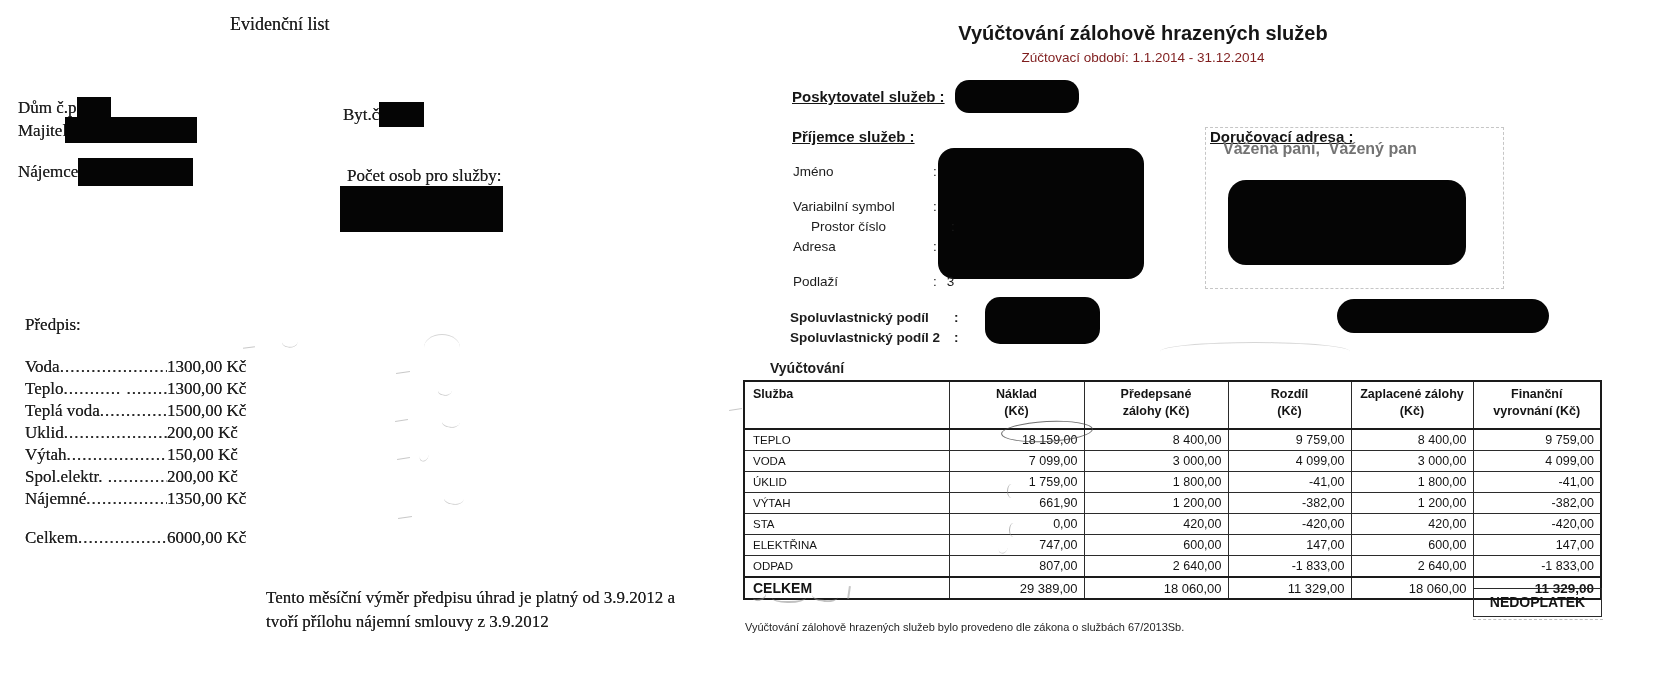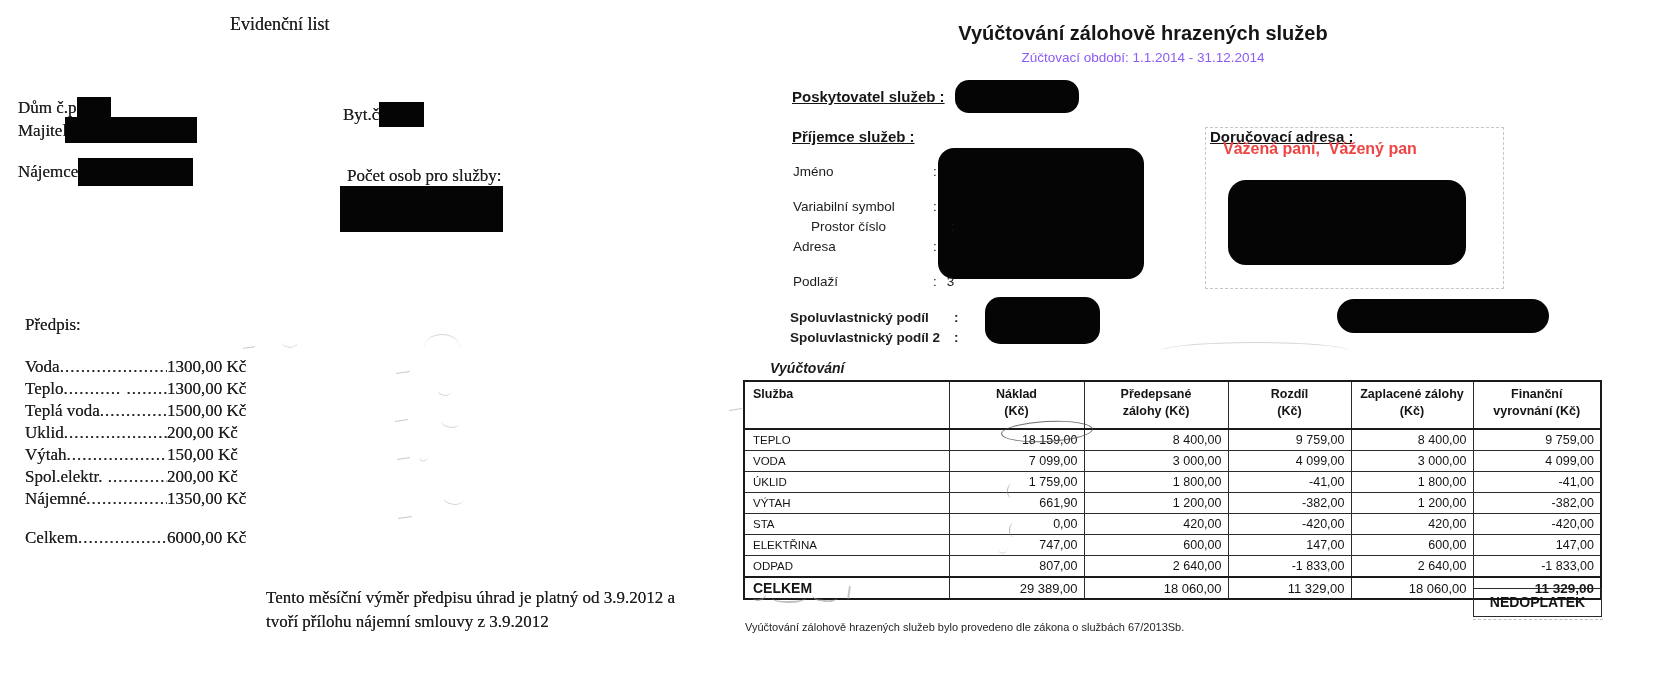--- a/index.html
+++ b/index.html
@@ -11,29 +11,29 @@
   .ltitle{font-size:18px;}
   .llabel{font-size:17px;}
   .redact{position:absolute;background:#050505;}
   .r-round{border-radius:14px;}
   .pred-row{height:22px;line-height:22px;white-space:nowrap;font-size:17px;}
   .lead{display:inline-block;width:142px;overflow:hidden;white-space:nowrap;vertical-align:bottom;}
   .dots{letter-spacing:1px;color:#2a2a2a;}
   .footer-par{font-size:17px;line-height:24px;}
   
   .rtitle{font-size:20px;font-weight:bold;text-align:center;color:#161616;}
-  .rsub{font-size:13.5px;text-align:center;color:#8b5cf6;}
+  .rsub{font-size:13.5px;text-align:center;color:#7f1d1d;}
   .seclab{font-size:15px;font-weight:bold;text-decoration:underline;color:#161616;}
   .frow{position:absolute;font-size:13.5px;white-space:nowrap;}
   .flab{display:inline-block;width:140px;}
   .flab2{display:inline-block;width:164px;font-weight:bold;}
   .fval{padding-left:10px;}
-  .salut{font-size:16px;font-weight:bold;white-space:pre;color:#ef4444;}
+  .salut{font-size:16px;font-weight:bold;white-space:pre;color:#737373;}
   .dashedbox{border:1px dashed #c6c6c6;}
-  .vh{font-size:14px;font-weight:bold;font-style:italic;}
+  .vh{font-size:14px;font-weight:bold;}
   
   table.bill{border-collapse:collapse;table-layout:fixed;width:857px;
              font-size:12.5px;color:#141414;}
   table.bill th,table.bill td{border:1px solid #2b2b2b;overflow:hidden;white-space:nowrap;}
   table.bill{border:2px solid #1a1a1a;}
   table.bill thead th{height:41px;font-size:12.5px;font-weight:bold;vertical-align:top;
                       padding-top:4px;text-align:center;border-bottom:2px solid #1a1a1a;line-height:17px;}
   table.bill thead th:first-child{text-align:left;padding-left:8px;}
   table.bill tbody td{height:18px;}
   td.svc{font-size:11.5px;padding-left:8px;}

